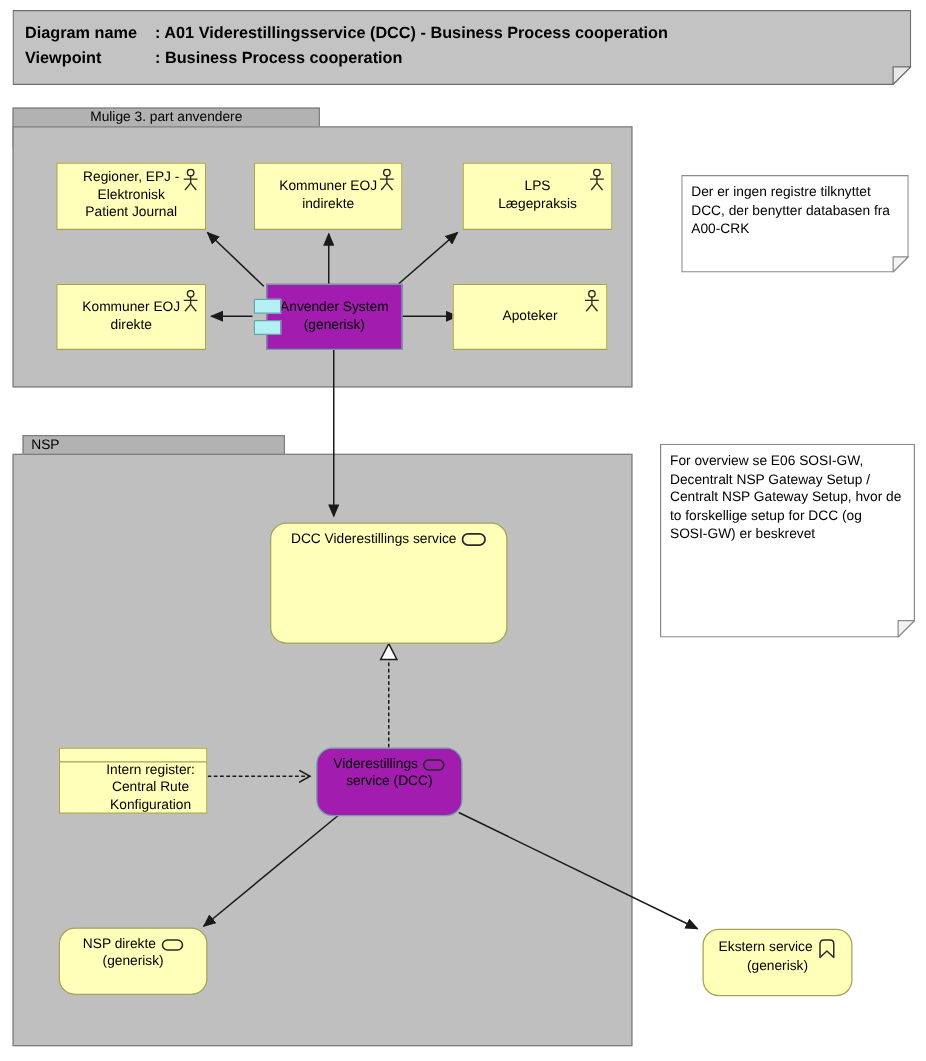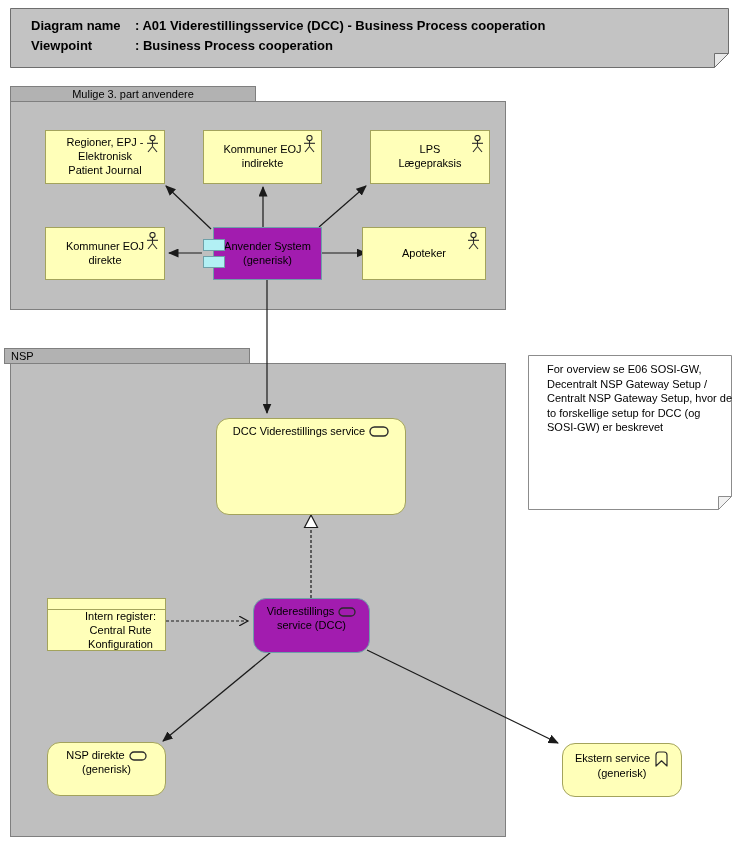--- a/index.html
+++ b/index.html
@@ -3,21 +3,21 @@
 <meta charset="utf-8">
 <style>
   html,body{margin:0;padding:0;background:#ffffff;}
   #canvas{
     position:relative;width:741px;height:849px;background:#ffffff;
     font-family:"Liberation Sans", sans-serif;color:#000;overflow:hidden;
   }
   .pre{white-space:pre-line;}
 
   
-  .note-wrap{position:absolute;z-index:3;padding-left:11px;}
+  .note-wrap{position:absolute;z-index:3;}
   .note-svg{position:absolute;left:0;top:0;}
   .note-text{position:relative;z-index:2;font-size:11px;line-height:1.32;padding:7px 8px;}
   .title-text{position:relative;z-index:2;font-size:13px;font-weight:bold;line-height:1.5;padding:8px 10px;}
   .title-row{display:flex;}
   .title-label{width:104px;flex:0 0 auto;}
 
   
   .group-tab{position:absolute;background:#b2b2b2;border:1px solid #7f7f7f;z-index:1;
     font-size:11px;padding:1px 6px;box-sizing:border-box;}
   .group-body{position:absolute;background:#bfbfbf;border:1px solid #7f7f7f;z-index:1;box-sizing:border-box;}
@@ -62,21 +62,21 @@
         <span>: Business Process cooperation</span>
       </div>
     </div>
   </div>
 
   <div class="group-tab" style="left:10px;top:86px;width:246px;height:32px;text-align:center;">
     <span>Mulige 3. part anvendere</span>
   </div>
   <div class="group-body" style="left:10px;top:101px;width:496px;height:209px;"></div>
 
-  <div class="group-tab" style="left:4px;top:348px;width:246px;height:16px;">
+  <div class="group-tab" style="left:18px;top:348px;width:210px;height:16px;">
     <span>NSP</span>
   </div>
   <div class="group-body" style="left:10px;top:363px;width:496px;height:474px;"></div>
 
   <svg id="relations" width="741" height="849">
     <defs>
       <marker id="mFill" markerWidth="11" markerHeight="9" refX="9.5" refY="4.5" orient="auto" markerUnits="userSpaceOnUse">
         <path d="M0,0 L10.5,4.5 L0,9 Z" fill="#1a1a1a"></path>
       </marker>
       <marker id="mOpen" markerWidth="11" markerHeight="10" refX="9" refY="5" orient="auto" markerUnits="userSpaceOnUse">
@@ -161,20 +161,29 @@
     </svg>
   </div>
 
   <div class="node cyan" style="left:213px;top:227px;width:109px;height:53px;">
     <span class="pre">Anvender System
 (generisk)</span>
     <div class="comp-tab" style="top:11px;"></div>
     <div class="comp-tab" style="top:28px;"></div>
   </div>
 
+  <div class="note-wrap" style="left:545px;top:140px;width:182px;height:78px;">
+    <svg class="note-svg" width="182" height="78">
+      <path d="M0.5,0.5 H181.5 V65.5 L169.5,77.5 H0.5 Z" fill="#ffffff" stroke="#8c8c8c"></path>
+      <path d="M181.5,65.5 L169.5,77.5 L169.5,65.5 Z" fill="#f2f2f2" stroke="#8c8c8c"></path>
+    </svg>
+    <div class="note-text pre">Der er ingen registre tilknyttet
+DCC, der benytter databasen fra
+A00-CRK</div>
+  </div>
 
   <div class="note-wrap" style="left:528px;top:355px;width:204px;height:155px;">
     <svg class="note-svg" width="204" height="155">
       <path d="M0.5,0.5 H203.5 V141.5 L190.5,154.5 H0.5 Z" fill="#ffffff" stroke="#8c8c8c"></path>
       <path d="M203.5,141.5 L190.5,154.5 L190.5,141.5 Z" fill="#f2f2f2" stroke="#8c8c8c"></path>
     </svg>
     <div class="note-text pre">For overview se E06 SOSI-GW,
 Decentralt NSP Gateway Setup /
 Centralt NSP Gateway Setup, hvor de
 to forskellige setup for DCC (og

